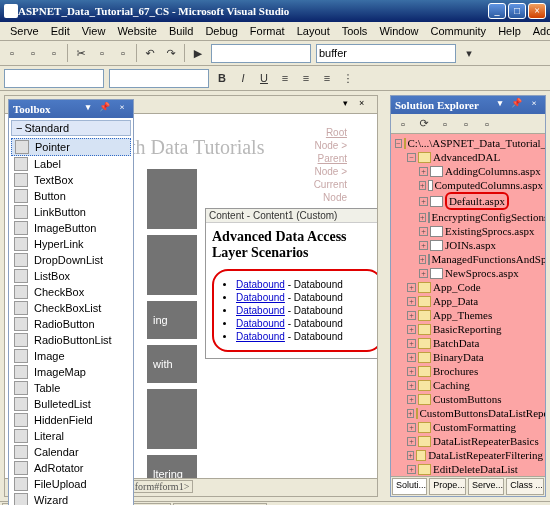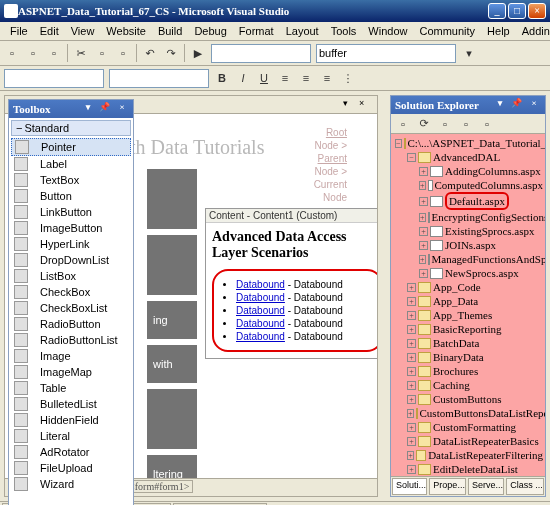--- a/index.html
+++ b/index.html
@@ -15,21 +15,21 @@
 .tbtn { width: 20px; height: 20px; border: 1px solid transparent; display: flex; align-items: center; justify-content: center; font-size: 11px; color: #333; }
 .tdrop { min-width: 100px; height: 19px; border: 1px solid #7f9db9; background: #fff; font-size: 11px; padding: 1px 2px; margin: 0 2px; }
 .sep { width: 1px; height: 18px; background: #aca899; margin: 0 2px; }
 .workspace { display: flex; height: calc(100% - 95px); position: relative; }
 .toolbox { position: absolute; left: 8px; top: 8px; width: 126px; height: 410px; background: #fff; border: 1px solid #8ba0c0; z-index: 5; }
 .panel-title { height: 18px; background: linear-gradient(#4b79c4,#3e67b1); color: #fff; font: bold 11px Tahoma; padding: 2px 4px; display: flex; align-items: center; gap: 3px; }
 .panel-title .pbtn { width: 14px; height: 14px; font-size: 9px; text-align: center; }
 .panel-title .spacer { flex: 1; }
 .toolbox-tab { background: #dee7f7; border: 1px solid #a0b5d3; margin: 2px; padding: 1px 4px; font-size: 11px; display: flex; align-items: center; gap: 2px; }
 .tool-list { overflow: hidden; padding: 0 2px; }
-.tool-item { display: flex; align-items: center; gap: 12px; padding: 1px 3px; font-size: 11px; white-space: nowrap; }
+.tool-item { display: flex; align-items: center; gap: 6px; padding: 1px 3px; font-size: 11px; white-space: nowrap; }
 .tool-item.sel { background: #d6e3f4; border: 1px dotted #316ac5; }
 .tool-icon { width: 14px; height: 14px; background: #e0e0e0; border: 1px solid #999; font-size: 8px; text-align: center; line-height: 12px; }
 .designer { flex: 1; background: #fff; margin: 4px; position: relative; overflow: hidden; border: 1px solid #aca899; }
 .design-top { height: 18px; background: #ece9d8; border-bottom: 1px solid #aca899; display: flex; align-items: center; justify-content: flex-end; padding: 0 4px; }
 .design-top .dbtn { width: 14px; height: 14px; font-size: 9px; margin-left: 2px; }
 .canvas { position: absolute; left: 125px; top: 30px; right: 10px; bottom: 30px; background: #fff; }
 .heading-gray { color: #b8b8b8; font: 20px Georgia, serif; margin: 10px 0; }
 .redblock { background: #737373; color: #fff; font-size: 11px; padding: 13px 6px; margin: 6px 17px; width: 50px; white-space: normal; }
 .redblock.tall { height: 60px; }
 .breadcrumb { text-align: right; color: #c8a8a8; font-size: 10px; line-height: 13px; padding-right: 20px; }
@@ -66,21 +66,21 @@
 <div class="titlebar">
   <span class="icon"></span>
   <span>ASPNET_Data_Tutorial_67_CS - Microsoft Visual Studio</span>
   <span class="spacer"></span>
   <span class="win-btn blue">_</span>
   <span class="win-btn blue">□</span>
   <span class="win-btn">×</span>
 </div>
 
 <div class="menubar">
-  <span>File</span>
+  <span>Serve</span>
   <span>Edit</span>
   <span>View</span>
   <span>Website</span>
   <span>Build</span>
   <span>Debug</span>
   <span>Format</span>
   <span>Layout</span>
   <span>Tools</span>
   <span>Window</span>
   <span>Community</span>
@@ -210,20 +210,24 @@
         <div class="tool-item">
           <span class="tool-icon"></span>
           <span class="lbl">HiddenField</span>
         </div>
         <div class="tool-item">
           <span class="tool-icon"></span>
           <span class="lbl">Literal</span>
         </div>
         <div class="tool-item">
           <span class="tool-icon"></span>
+          <span class="lbl">Calendar</span>
+        </div>
+        <div class="tool-item">
+          <span class="tool-icon"></span>
           <span class="lbl">AdRotator</span>
         </div>
         <div class="tool-item">
           <span class="tool-icon"></span>
           <span class="lbl">FileUpload</span>
         </div>
         <div class="tool-item">
           <span class="tool-icon"></span>
           <span class="lbl">Wizard</span>
         </div>

